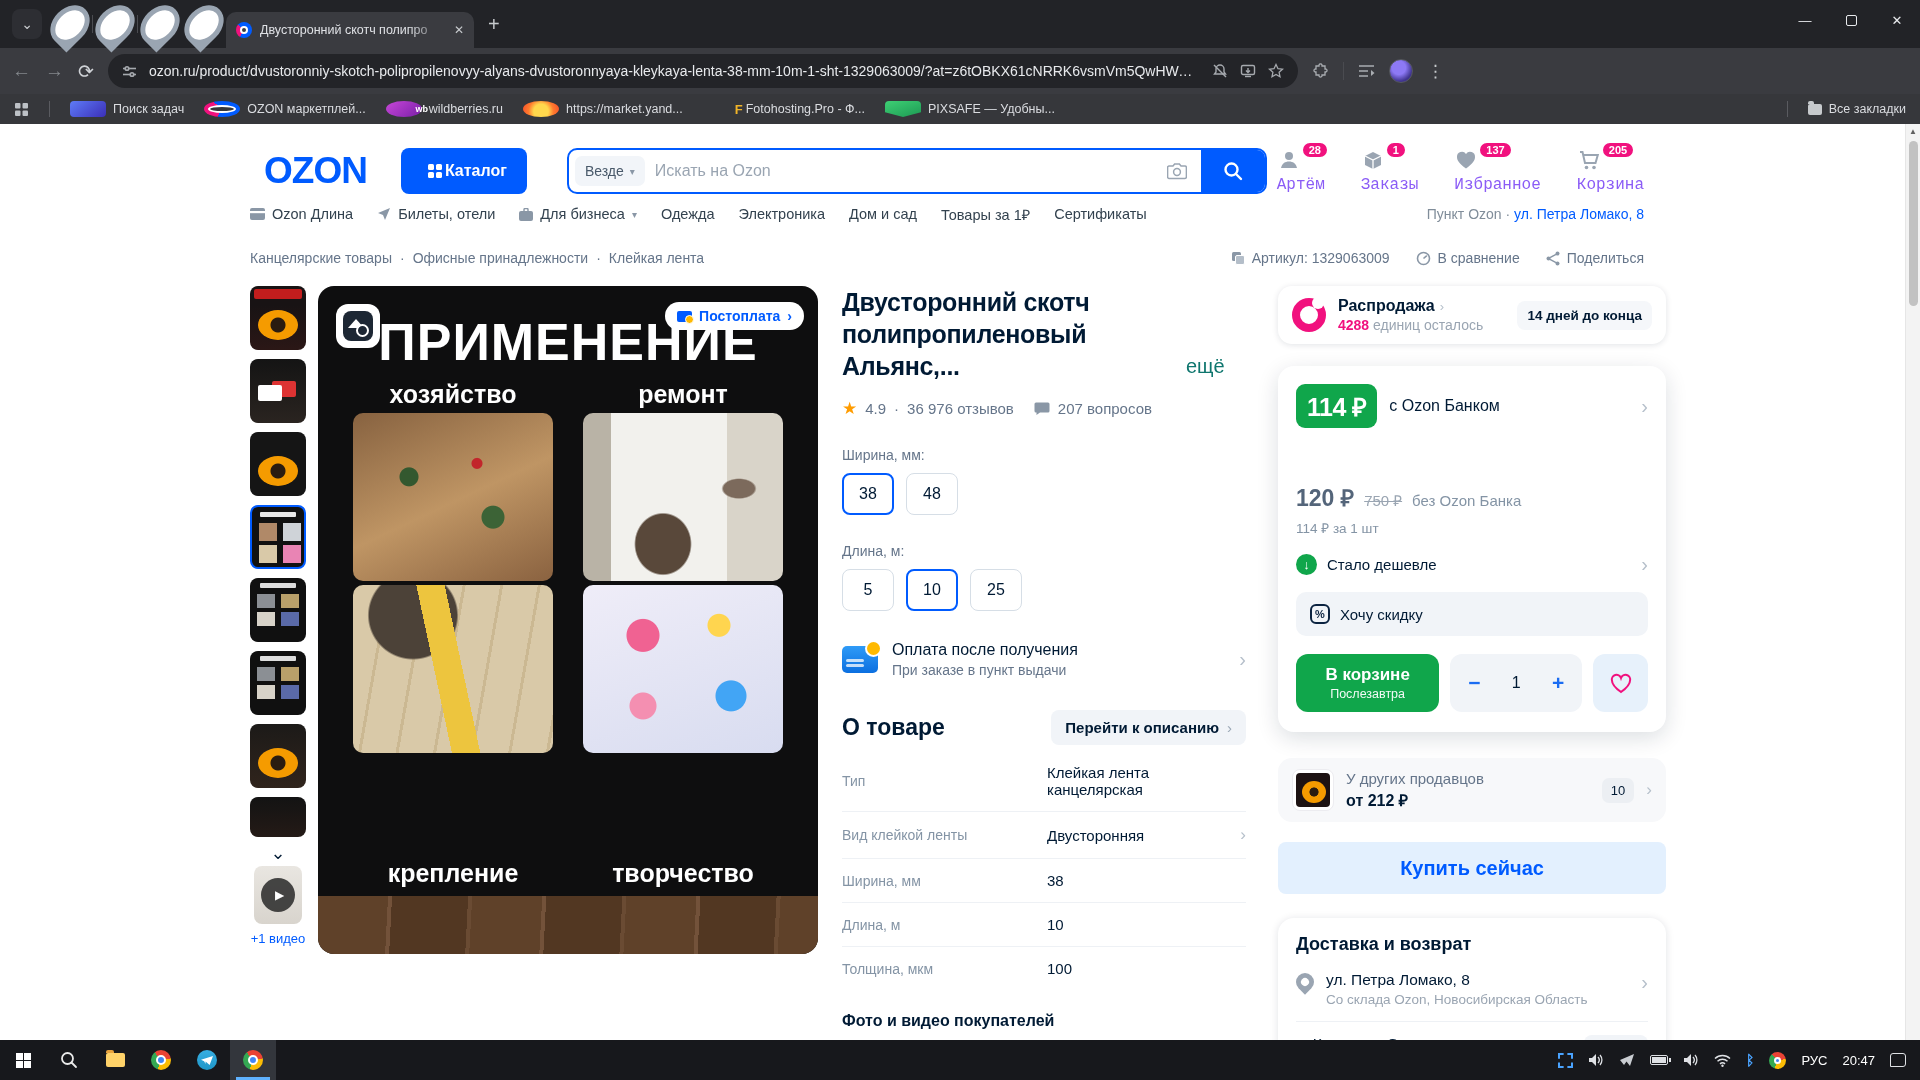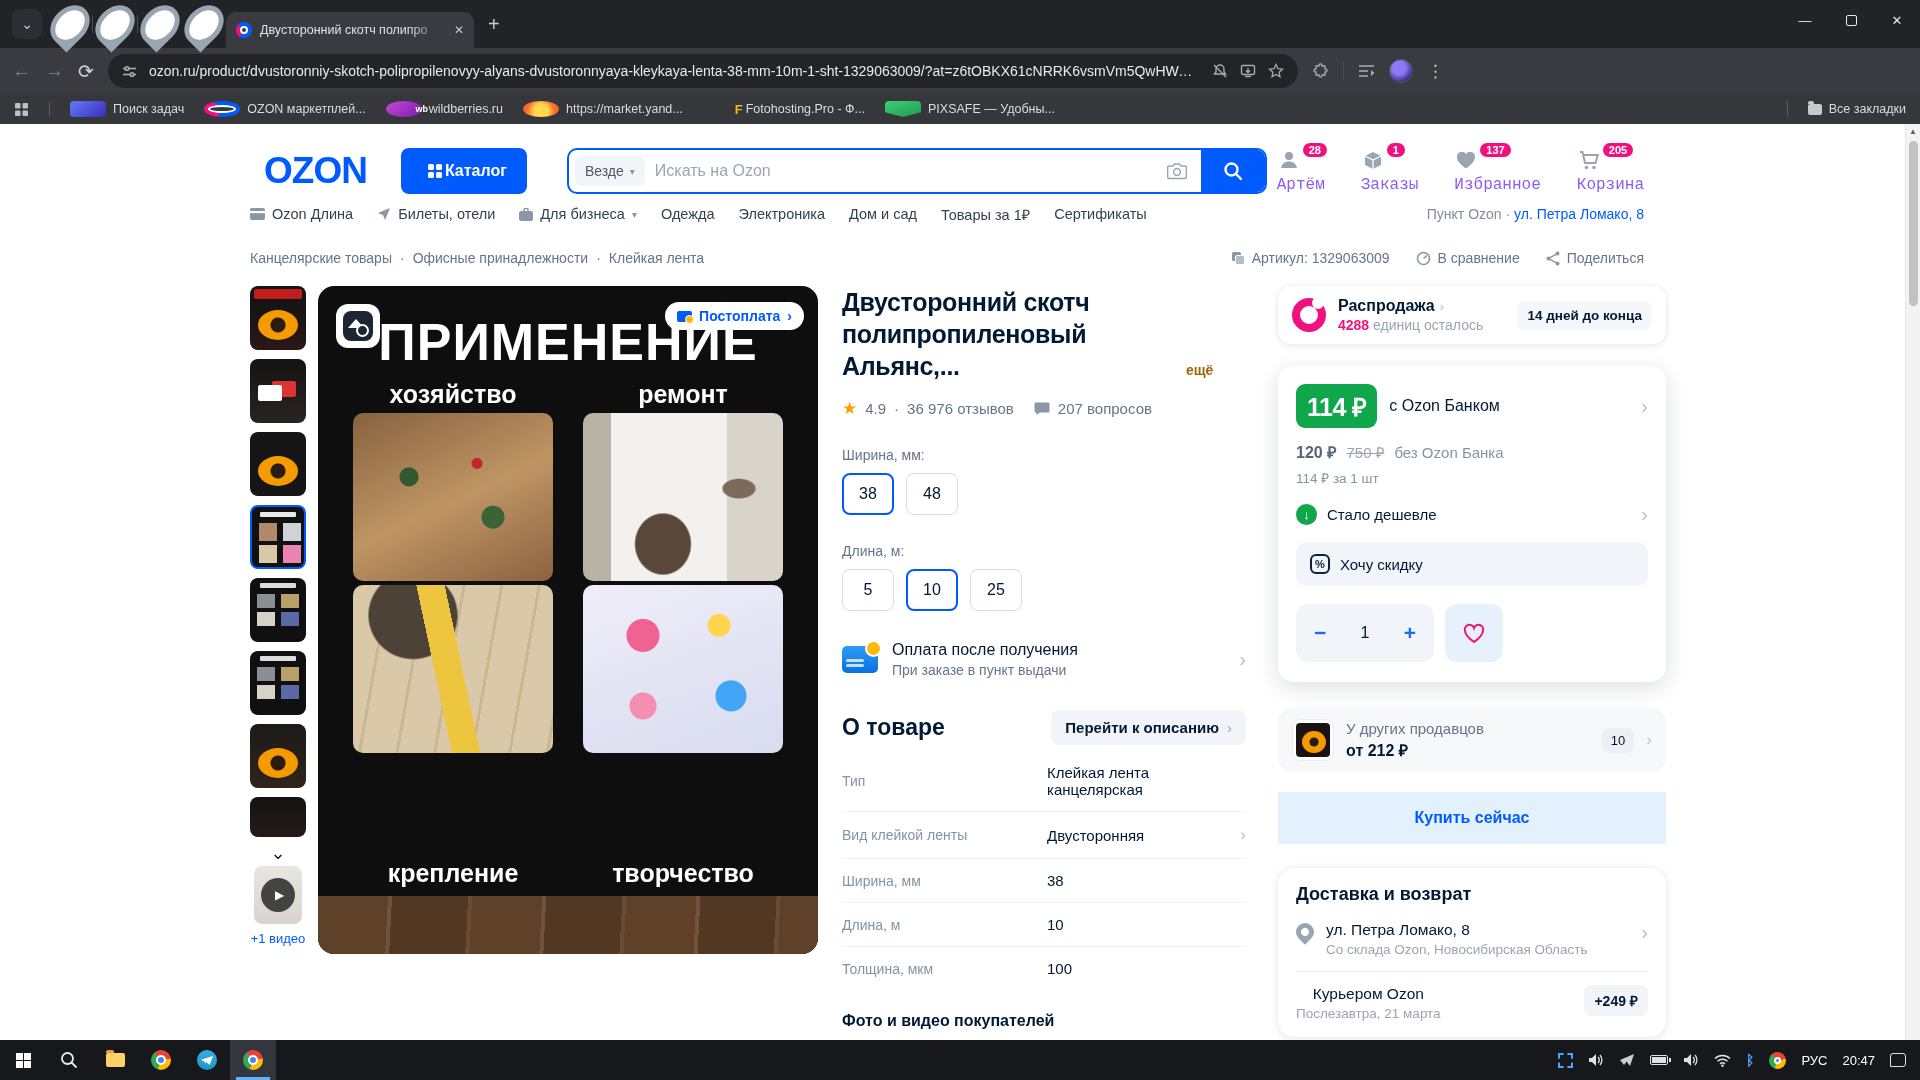--- a/index.html
+++ b/index.html
@@ -127,21 +127,21 @@
   .ph-gifts { background:radial-gradient(circle at 28% 38%, #33582f 9px, transparent 10px), radial-gradient(circle at 62% 30%, #c2262b 5px, transparent 6px), radial-gradient(circle at 70% 62%, #3c6336 11px, transparent 12px), linear-gradient(155deg, #876240, #bf9564 52%, #8a6240); }
   .ph-repair { background:radial-gradient(ellipse at 40% 78%, #59483a 16%, transparent 17%), radial-gradient(ellipse at 78% 45%, #7c6a5c 7%, transparent 8%), linear-gradient(90deg, #b9b3a6 0 14%, #f2f1ed 14% 72%, #d9d4c9 72%); }
   .ph-tape { background:linear-gradient(78deg, transparent 42%, #edc53e 42% 54%, transparent 54%), radial-gradient(ellipse at 30% 18%, #4c4238 22%, transparent 23%), repeating-linear-gradient(100deg, #d9c9a8 0 34px, #cbb892 34px 37px); }
   .ph-craft { background:radial-gradient(circle at 30% 30% , #f06292 16px, transparent 17px), radial-gradient(circle at 68% 24%, #ffd54f 11px, transparent 12px), radial-gradient(circle at 74% 66%, #42a5f5 15px, transparent 16px), radial-gradient(circle at 30% 72%, #f48fb1 13px, transparent 14px), linear-gradient(160deg,#efedf8,#d8dcf0); }
   .g-labs2 { position:absolute; bottom:66px; left:0; right:0; display:grid; grid-template-columns:200px 200px; justify-content:center; column-gap:30px; }
 
   
   .mid { width:404px; margin-left:24px; }
   .title-row { display:flex; align-items:flex-end; gap:14px; }
   .p-title { font-size:25px; font-weight:bold; line-height:1.28; max-width:330px; letter-spacing:-.3px; }
-  .more-lnk { color:#a16207; font-size:14px; padding-bottom:4px; cursor:pointer;font-weight:bold; }
+  .more-lnk { color:#0f766e; font-size:20px; padding-bottom:4px; cursor:pointer; }
   .rating-row { display:flex; align-items:center; gap:8px; margin-top:16px; font-size:15px; color:#65758a; }
   .star { color:#ff9c00; font-size:17px; }
   .r-strong { color:#65758a; }
   .q-ico { margin-left:12px; }
   .opt-label { margin-top:28px; font-size:14px; color:#65758a; }
   .chips { display:flex; gap:12px; margin-top:10px; }
   .chip { min-width:52px; height:42px; border:1px solid #d6dee6; border-radius:8px; display:flex; align-items:center; justify-content:center; font-size:16px; padding:0 14px; cursor:pointer; background:#fff; }
   .chip.sel { border:2px solid #005bff; }
   .postpay { display:flex; align-items:center; margin-top:30px; cursor:pointer; }
   .pp-card { width:36px; height:27px; background:linear-gradient(#2f9bf7,#0b6fe0); border-radius:5px; position:relative; flex:none; }
@@ -169,21 +169,21 @@
   .sale-t1 { font-size:16px; font-weight:bold; display:flex; align-items:center; gap:5px; }
   .sale-t1 .car { color:#b6c0cb; font-size:13px; font-weight:normal; }
   .sale-t2 { font-size:14px; color:#9aa5b2; margin-top:2px; }
   .sale-t2 b { color:#f1117e; }
   .sale-timer { margin-left:auto; background:#f5f7fa; border-radius:8px; padding:7px 10px; font-size:13.5px; font-weight:bold; white-space:nowrap; }
   .price-card { margin-top:22px; border-radius:16px; box-shadow:0 6px 22px rgba(0,26,52,.14); padding:18px 18px 20px; background:#fff; }
   .pc-row1 { display:flex; align-items:center; gap:12px; cursor:pointer; }
   .gprice { background:#10a64b; color:#fff; font-size:25px; font-weight:900; border-radius:9px; padding:5px 11px; letter-spacing:-.5px; }
   .gnote { font-size:16px; }
   .pc-row2 { margin-top:13px; display:flex; align-items:baseline; gap:10px; }
-  .p120 { font-size:16px; font-weight:bold; color:#54657a; }
+  .p120 { font-size:23px; font-weight:bold; color:#54657a;margin-top:40px; }
   .p750 { font-size:15px; color:#9aa5b2; text-decoration:line-through; }
   .pnote { font-size:15px; color:#8494a5; }
   .per-unit { margin-top:6px; font-size:13.5px; color:#8494a5; }
   .cheaper { display:flex; align-items:center; gap:10px; margin-top:16px; cursor:pointer; }
   .down-ico { width:21px; height:21px; border-radius:50%; background:#10a64b; color:#fff; font-size:13px; font-weight:bold; display:flex; align-items:center; justify-content:center; }
   .cheaper .t { font-size:15px; }
   .discount { margin-top:16px; background:#f1f4f8; border-radius:10px; padding:12px 14px; display:flex; align-items:center; gap:10px; font-size:15px; cursor:pointer; }
   .disc-ico { width:20px; height:20px; border:2px solid #0b2340; border-radius:6px; color:#0b2340; font-size:11px; font-weight:bold; display:flex; align-items:center; justify-content:center; }
   .buy-row { display:flex; gap:11px; margin-top:18px; }
   .add-btn { width:152px; height:58px; background:#10a64b; border:none; border-radius:12px; color:#fff; cursor:pointer; font-family:inherit; display:flex; flex-direction:column; align-items:center; justify-content:center; gap:2px;}
@@ -194,21 +194,21 @@
   .qty { font-size:16px; }
   .fav-btn { width:58px; height:58px; background:#e7f1fb; border:none; border-radius:12px; display:flex; align-items:center; justify-content:center; cursor:pointer; }
   .sellers { margin-top:26px; background:#f7f8fa; border-radius:14px; padding:11px 14px; display:flex; align-items:center; gap:12px; cursor:pointer; }
   .seller-thumb { width:42px; height:42px; background:#fff; border-radius:8px; position:relative; flex:none; overflow:hidden; border:1px solid #ececf0;}
   .seller-thumb::before { content:""; position:absolute; inset:3px; background:#1c1212; border-radius:4px; }
   .seller-thumb::after { content:""; position:absolute; left:9px; top:11px; width:24px; height:22px; border-radius:50%; background:radial-gradient(circle, #2a1c10 0 26%, #f59b00 30% 100%); }
   .sell-t1 { font-size:15px; color:#65758a; }
   .sell-t2 { font-size:16px; font-weight:bold; margin-top:2px; }
   .sell-badge { margin-left:auto; background:#eceff3; border-radius:7px; padding:5px 9px; font-size:13px; }
   .sellers .car { color:#b6c0cb; font-size:17px; }
-  .buynow { margin-top:20px; width:100%; height:52px; background:#e3f0fe; color:#005bff; font-size:16px; font-weight:bold; border:none; border-radius:2px; cursor:pointer; font-family:inherit; }
+  .buynow { margin-top:20px; width:100%; height:52px; background:#e3f0fe; color:#005bff; font-size:20px; font-weight:bold; border:none; border-radius:8px; cursor:pointer; font-family:inherit; }
   .delivery { margin-top:24px; border-radius:16px; box-shadow:0 1px 8px rgba(0,26,52,.12); padding:16px 18px; }
   .del-h { font-size:18px; font-weight:bold; }
   .del-addr { display:flex; margin-top:16px; gap:12px; align-items:flex-start; cursor:pointer; padding-bottom:14px; border-bottom:1px solid #eef1f5; }
   .pin { width:18px; height:18px; border-radius:50% 50% 50% 0; transform:rotate(-45deg); background:#9aa5b2; position:relative; margin-top:2px; flex:none;}
   .pin::after { content:""; position:absolute; inset:5px; border-radius:50%; background:#fff; }
   .del-t1 { font-size:15.5px; }
   .del-t2 { font-size:13.5px; color:#9aa5b2; margin-top:3px; }
   .del-row { display:flex; align-items:flex-start; margin-top:13px;text-align:center; }
   .del-pill { margin-left:auto; background:#f1f4f8; border-radius:8px; padding:6px 10px; font-size:14px; font-weight:bold; white-space:nowrap; }
 
@@ -647,20 +647,24 @@
               <span class="t">Стало дешевле</span>
               <span class="row-chev">›</span>
             </div>
             <div class="discount">
               <span class="disc-ico">
                   <span>%</span>
                 </span>
               <span>Хочу скидку</span>
             </div>
             <div class="buy-row">
+              <button class="add-btn">
+                <span class="l1">В корзине</span>
+                <span class="l2">Послезавтра</span>
+              </button>
               <div class="stepper">
                 <button class="step-btn">−</button>
                 <span class="qty">1</span>
                 <button class="step-btn">+</button>
               </div>
               <button class="fav-btn">
                 <svg width="24" height="22" viewBox="0 0 24 22">
                     <path d="M12 20C5.5 15.3 3 12 3 8.7A4.7 4.7 0 0 1 12 6a4.7 4.7 0 0 1 9 2.7c0 3.3-2.5 6.6-9 11.3z" fill="none" stroke="#f1117e" stroke-width="2"></path>
                   </svg>
               </button>

